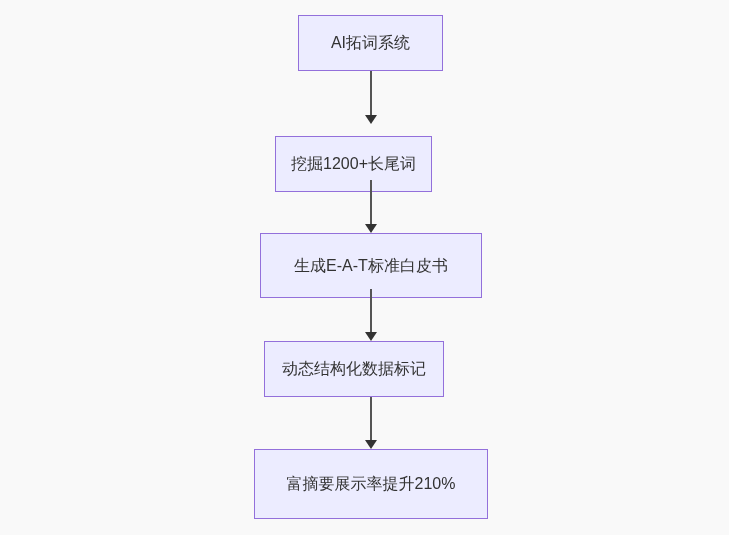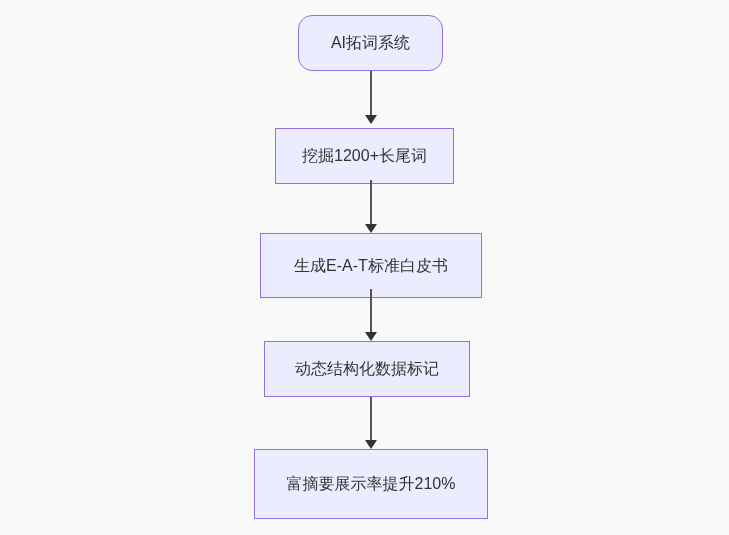--- a/index.html
+++ b/index.html
@@ -45,24 +45,24 @@
   }
   .edge-head {
     flex: 0 0 auto;
     width: 0;
     height: 0;
     border-left: 6px solid transparent;
     border-right: 6px solid transparent;
     border-top: 9px solid var(--edge-arrow-color, #333333);
     margin-top: -1px;
   }
-  .node-1 { left: 298px; top: 15px;  width: 145px; height: 56px; border-radius: 14px; }
-  .node-2 { left: 275px; top: 128px; width: 179px; height: 56px; }
+  .node-1 { left: 298px; top: 15px;  width: 145px; height: 56px; }
+  .node-2 { left: 275px; top: 136px; width: 157px; height: 56px; }
   .node-3 { left: 260px; top: 233px; width: 222px; height: 65px; }
-  .node-4 { left: 264px; top: 341px; width: 206px; height: 56px; }
+  .node-4 { left: 264px; top: 341px; width: 180px; height: 56px; }
   .node-5 { left: 254px; top: 449px; width: 234px; height: 70px; }
   .edge-1 { top: 71px;  height: 53px; }
   .edge-2 { top: 180px; height: 53px; }
   .edge-3 { top: 289px; height: 52px; }
   .edge-4 { top: 397px; height: 52px; }
 </style>
 </head>
 <body>
 
 <div class="canvas">

